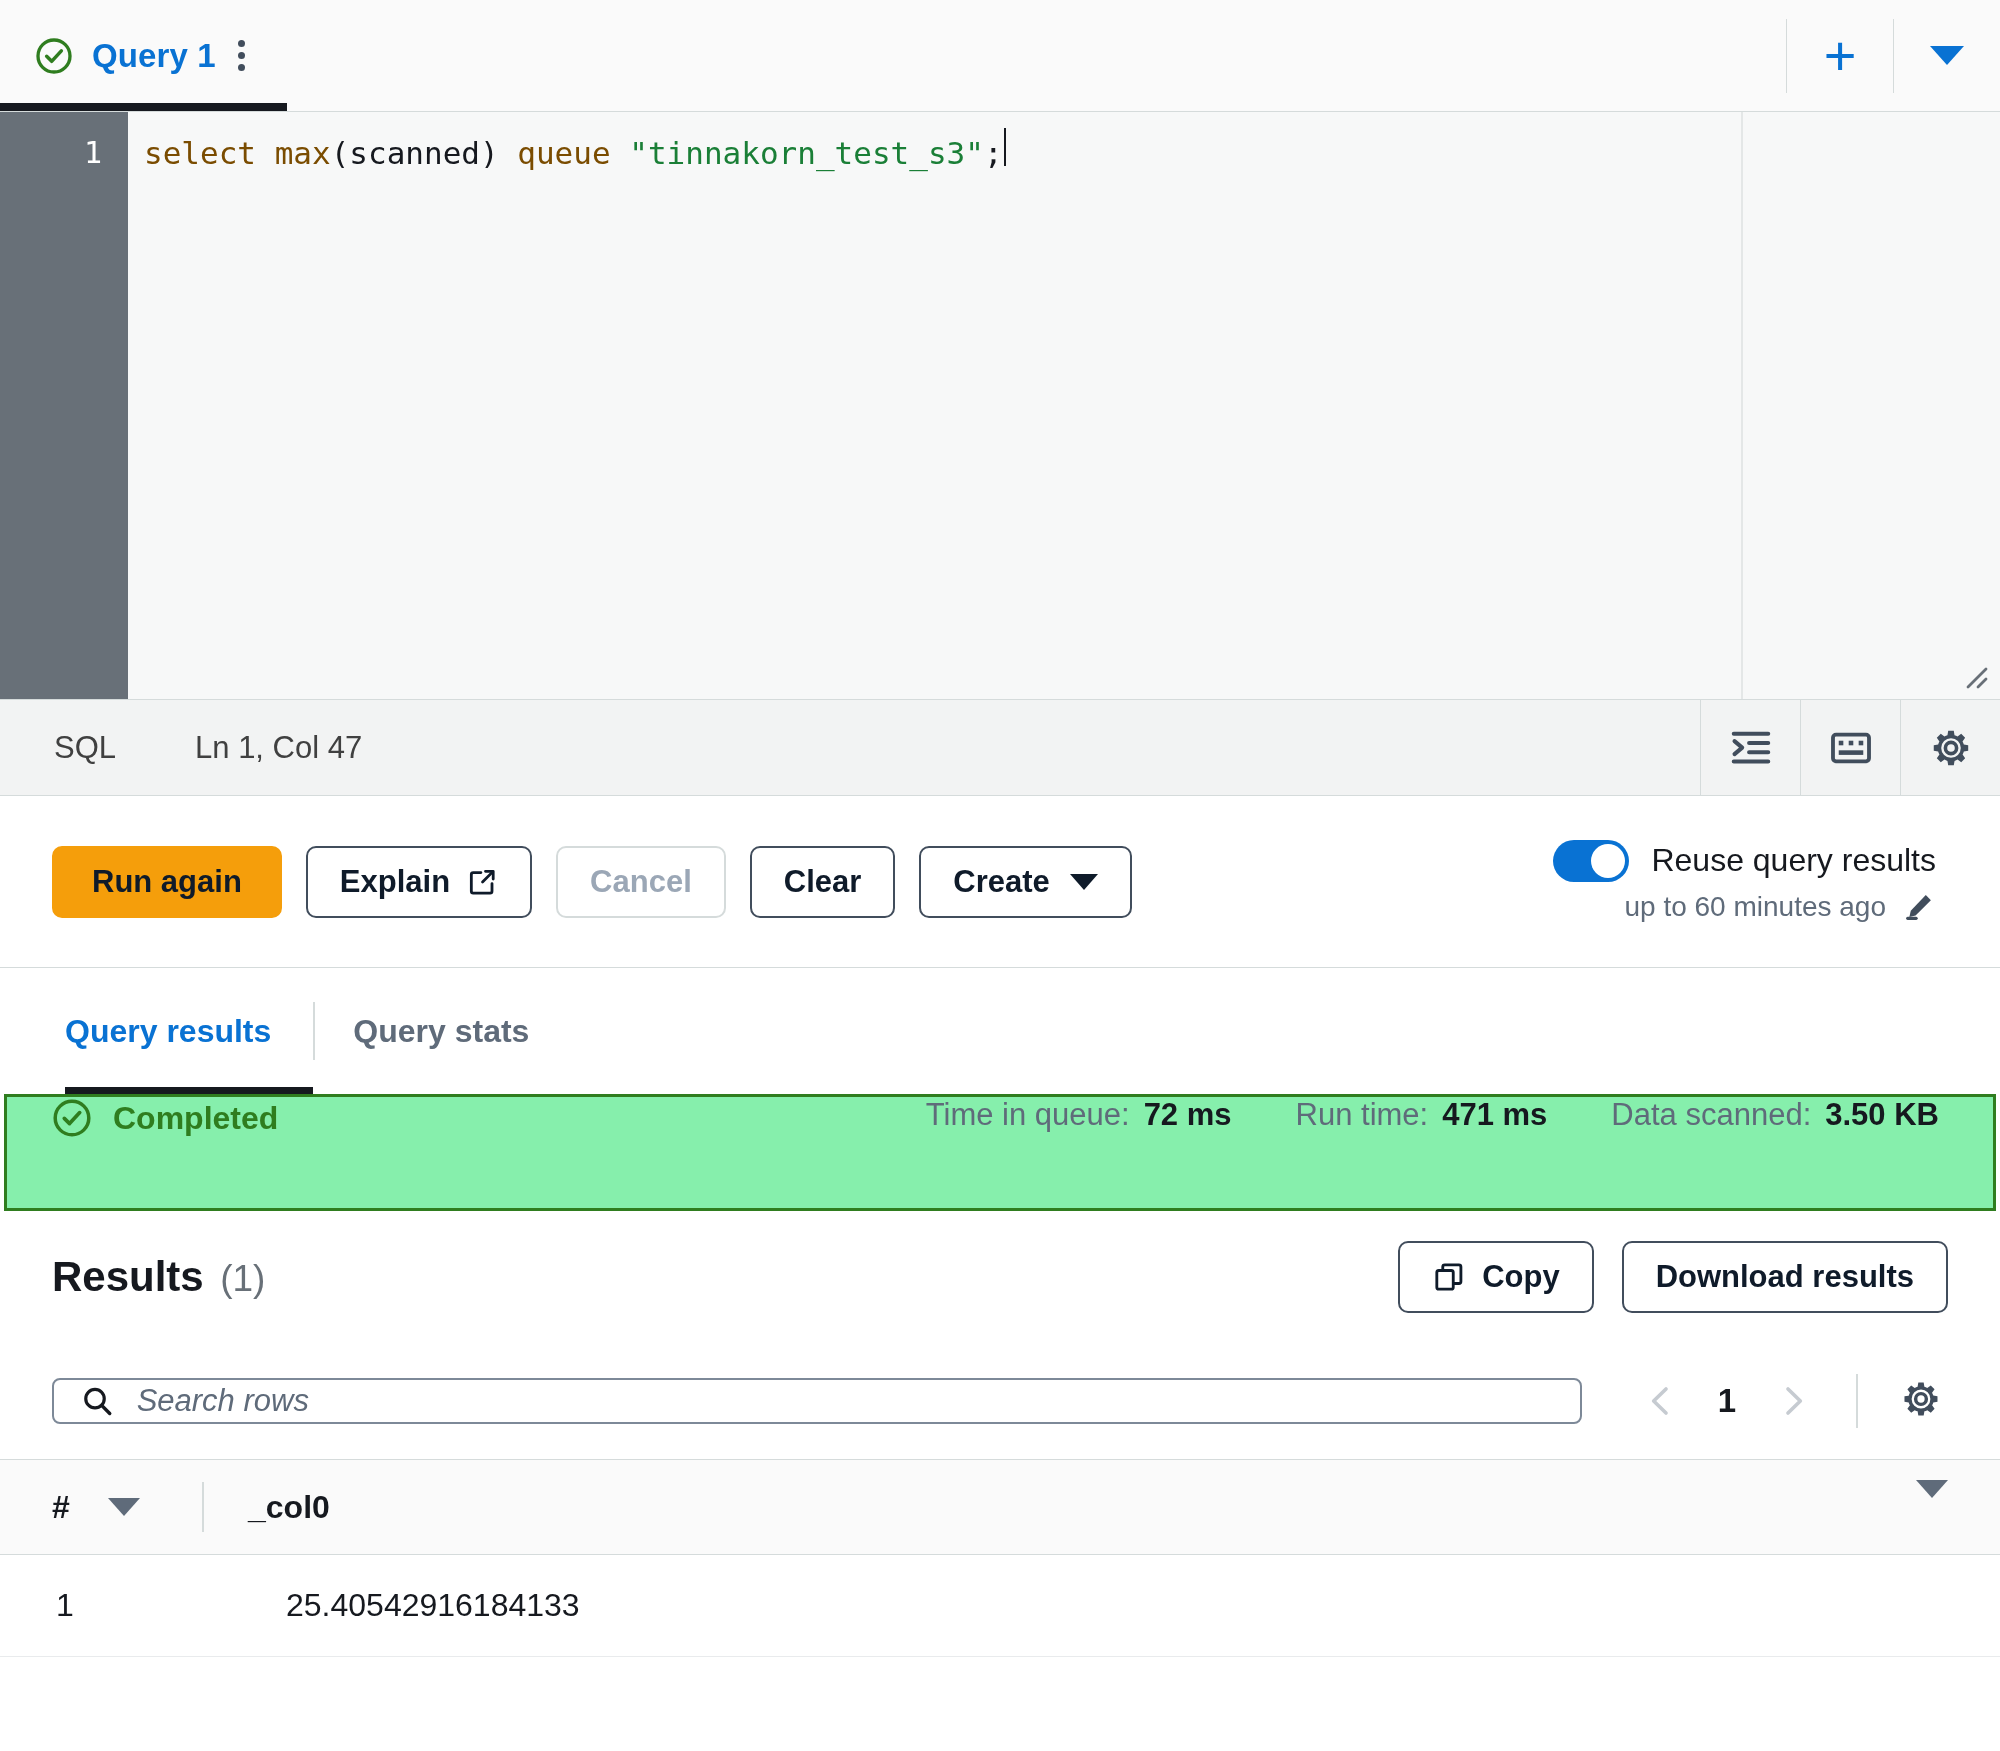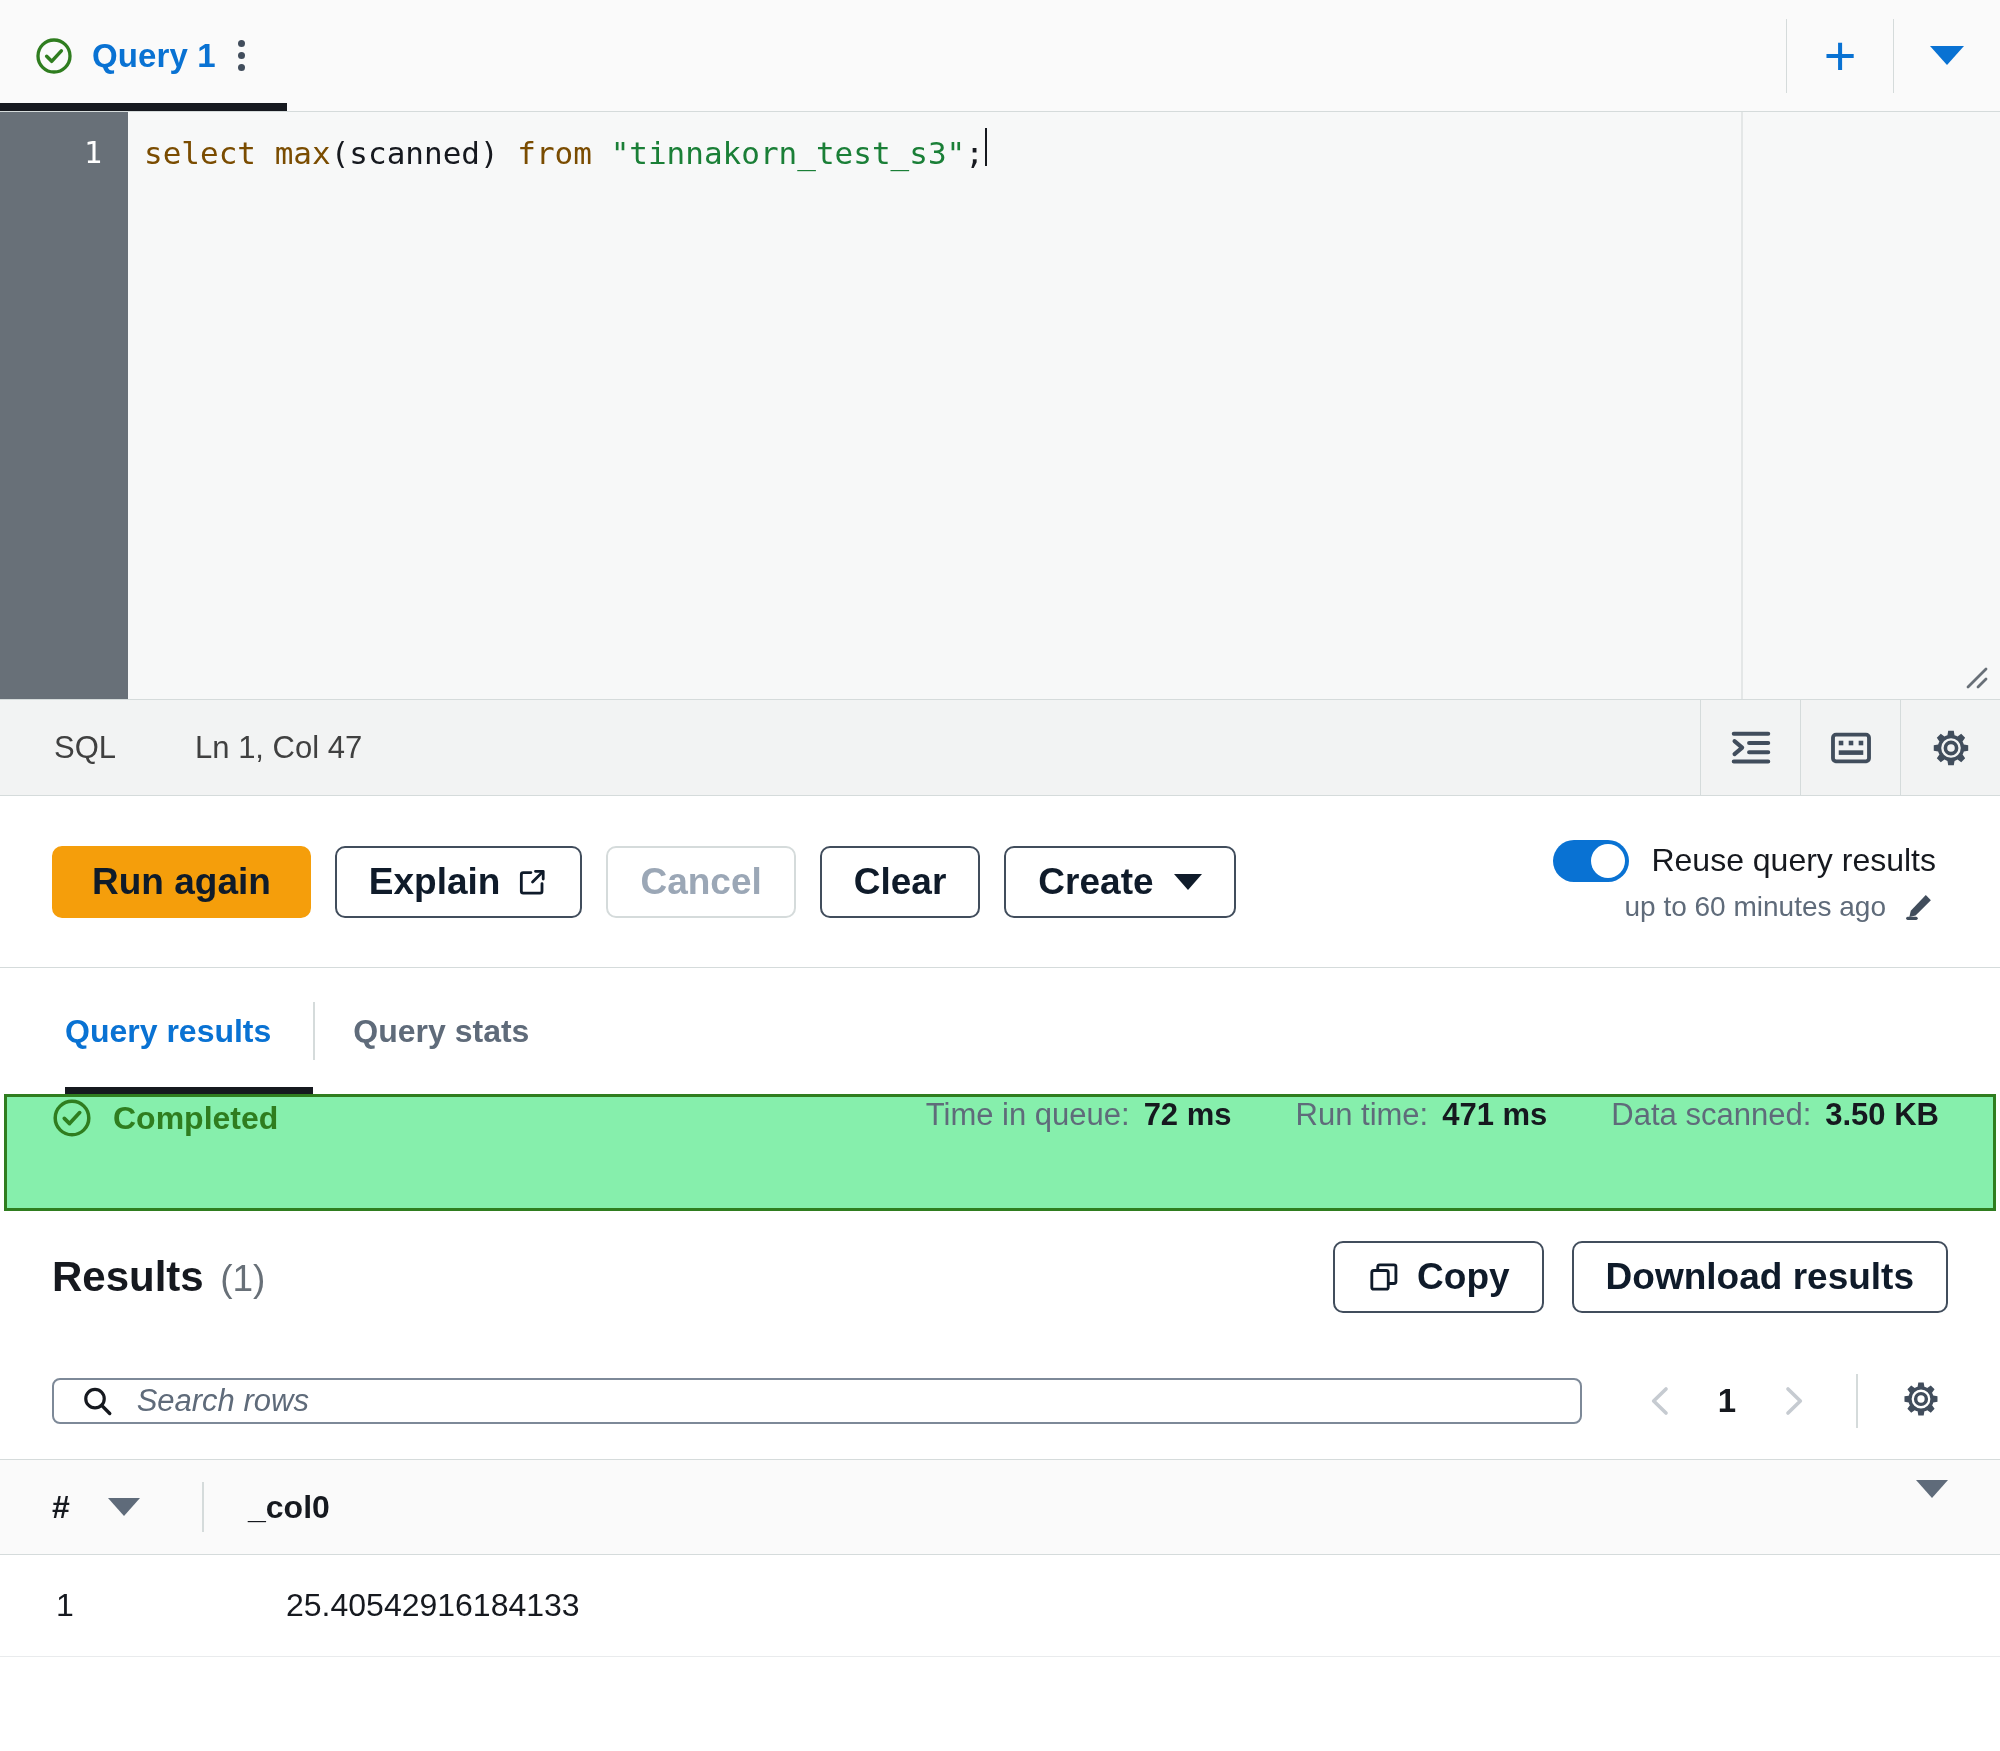--- a/index.html
+++ b/index.html
@@ -208,21 +208,21 @@
     background: #ffffff;
     border-bottom: 1px solid #d5dbdb;
     display: flex;
     align-items: center;
     padding: 0 52px;
     gap: 24px;
   }
   .btn {
     height: 72px;
     border-radius: 10px;
-    font-size: 37px;
+    font-size: 31px;
     font-weight: bold;
     display: inline-flex;
     align-items: center;
     justify-content: center;
     gap: 16px;
     padding: 0 32px;
     cursor: pointer;
     white-space: nowrap;
     background: #ffffff;
     border: 2px solid #414d5c;
@@ -532,21 +532,21 @@
     </div>
   </div>
 </div>
 
 <div class="editor">
   <div class="gutter">
     <div>1</div>
   </div>
   <div class="code-area">
     <div class="code-line">
-      <span class="tok-kw">select </span><span class="tok-fn">max</span><span class="tok-plain">(scanned) </span><span class="tok-kw">from </span><span class="tok-str">"tinnakorn_test_s3"</span><span class="tok-plain">;</span><span class="caret-bar"></span>
+      <span class="tok-kw">select </span><span class="tok-fn">max</span><span class="tok-plain">(scanned) </span><span class="tok-kw">queue </span><span class="tok-str">"tinnakorn_test_s3"</span><span class="tok-plain">;</span><span class="caret-bar"></span>
     </div>
     <span class="code-right-rule"></span>
   </div>
   <div class="minimap">
     <svg class="resize-grip" viewBox="0 0 16 16">
       <path d="M15 6 L6 15 M15 11 L11 15" stroke="#687078" stroke-width="1.4" fill="none" stroke-linecap="round"></path>
     </svg>
   </div>
 </div>
 

